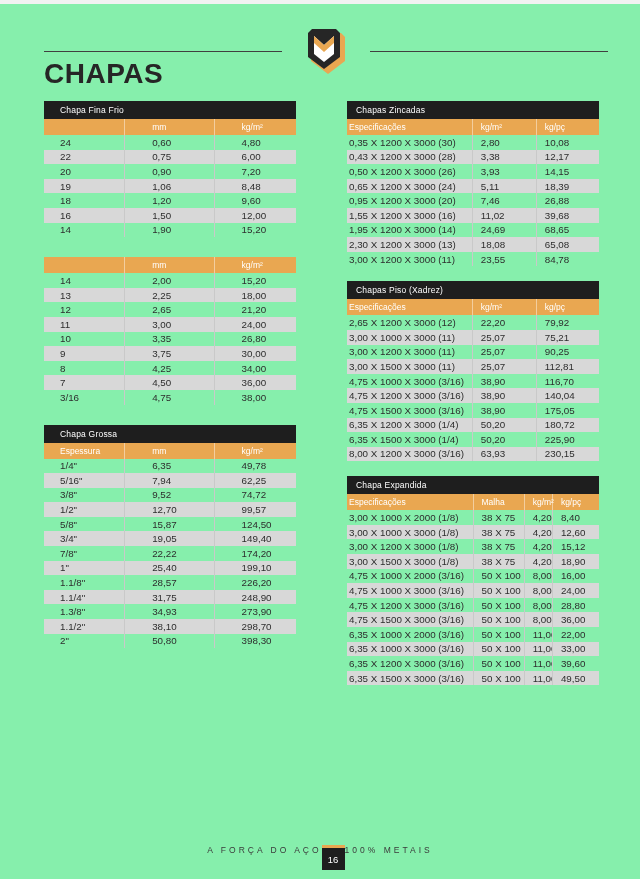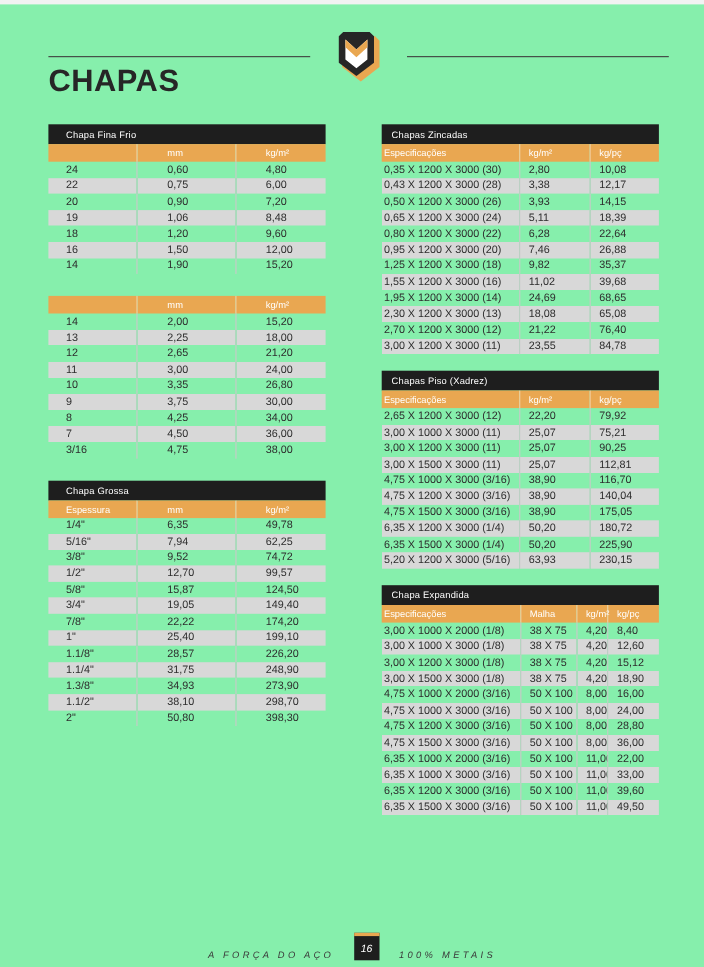--- a/index.html
+++ b/index.html
@@ -18,21 +18,21 @@
   .rule.left { margin-right:16px; }
   .rule.right { margin-left:20px; }
   .logo { width:52px; height:50px; flex:0 0 auto; }
   
   .page-title {
     position:absolute; top:54px; left:44px;
     font-size:28px; font-weight:800; letter-spacing:0.5px; color:#262626;
   }
   
   .columns {
-    position:absolute; top:109px; left:44px; width:556px;
+    position:absolute; top:97px; left:44px; width:556px;
     display:flex; gap:51px; align-items:flex-start;
   }
   .col { width:252px; }
   .tbl { width:100%; }
   .col-left .tbl { margin-bottom:20px; }
   .col-right .tbl { margin-bottom:15px; }
   .tbl-title {
     background:var(--dark,#1e1e1e); color:#ffffff;
     font-size:8.5px; line-height:18px; height:18px; letter-spacing:0.2px;
   }
@@ -50,21 +50,21 @@
   }
   tbody td + td { border-left:1px solid #c9c9c9; }
   tbody tr:nth-child(even) { background:var(--stripe,#D8D8D8); }
   .col-left th:first-child,  .col-left td:first-child  { padding-left:16px; }
   .col-left th:not(:first-child), .col-left td:not(:first-child) { padding-left:27px; }
   .col-right th:first-child, .col-right td:first-child { padding-left:2px; }
   .col-right th:not(:first-child), .col-right td:not(:first-child) { padding-left:8px; }
   
   .footer {
     position:absolute; top:841px; left:0; right:0; height:28px;
-    display:flex; justify-content:center; align-items:flex-end; gap:18px;font-style:italic;
+    display:flex; justify-content:center; align-items:flex-start; 
   }
   .footer .slogan {
     font-size:8.5px; letter-spacing:3px; color:#3a3a3a; font-weight:500;
   }
   .page-badge {
     width:23px; height:25px; background:var(--dark,#1e1e1e); color:#ffffff;
     border-top:3px solid var(--gold,#E9A751);
     display:flex; align-items:center; justify-content:center;
     font-size:9.5px;
   }
@@ -324,53 +324,38 @@
                 <td>0,50 X 1200 X 3000 (26)</td>
                 <td>3,93</td>
                 <td>14,15</td>
               </tr>
               <tr>
                 <td>0,65 X 1200 X 3000 (24)</td>
                 <td>5,11</td>
                 <td>18,39</td>
               </tr>
               <tr>
-                <td>0,80 X 1200 X 3000 (22)</td>
-                <td>6,28</td>
-                <td>22,64</td>
-              </tr>
-              <tr>
                 <td>0,95 X 1200 X 3000 (20)</td>
                 <td>7,46</td>
                 <td>26,88</td>
               </tr>
               <tr>
-                <td>1,25 X 1200 X 3000 (18)</td>
-                <td>9,82</td>
-                <td>35,37</td>
-              </tr>
-              <tr>
                 <td>1,55 X 1200 X 3000 (16)</td>
                 <td>11,02</td>
                 <td>39,68</td>
               </tr>
               <tr>
                 <td>1,95 X 1200 X 3000 (14)</td>
                 <td>24,69</td>
                 <td>68,65</td>
               </tr>
               <tr>
                 <td>2,30 X 1200 X 3000 (13)</td>
                 <td>18,08</td>
                 <td>65,08</td>
-              </tr>
-              <tr>
-                <td>2,70 X 1200 X 3000 (12)</td>
-                <td>21,22</td>
-                <td>76,40</td>
               </tr>
               <tr>
                 <td>3,00 X 1200 X 3000 (11)</td>
                 <td>23,55</td>
                 <td>84,78</td>
               </tr>
             </tbody>
           </table>
         </section>
         <section class="tbl">
@@ -428,21 +413,21 @@
                 <td>6,35 X 1200 X 3000 (1/4)</td>
                 <td>50,20</td>
                 <td>180,72</td>
               </tr>
               <tr>
                 <td>6,35 X 1500 X 3000 (1/4)</td>
                 <td>50,20</td>
                 <td>225,90</td>
               </tr>
               <tr>
-                <td>5,20 X 1200 X 3000 (5/16)</td>
+                <td>8,00 X 1200 X 3000 (3/16)</td>
                 <td>63,93</td>
                 <td>230,15</td>
               </tr>
             </tbody>
           </table>
         </section>
         <section class="tbl">
           <div class="tbl-title">Chapa Expandida</div>
           <table>
             <colgroup>

